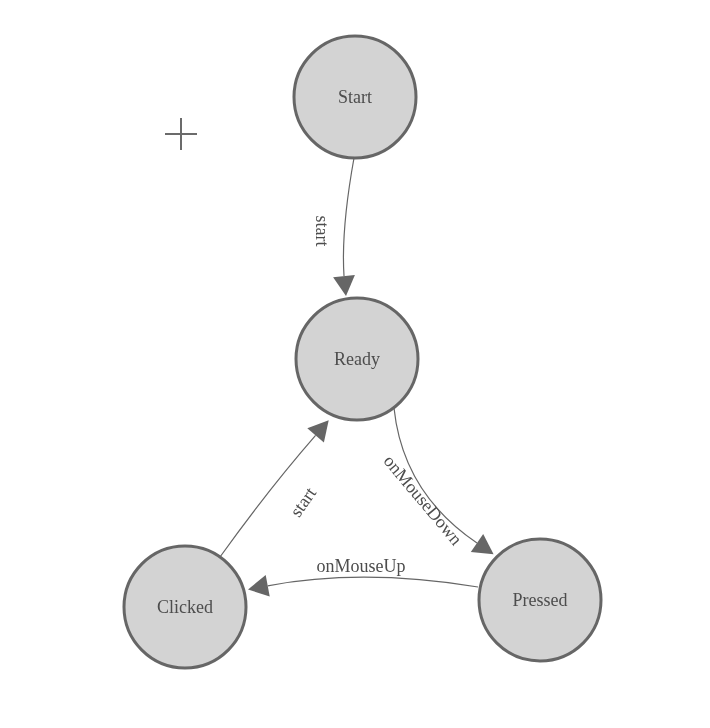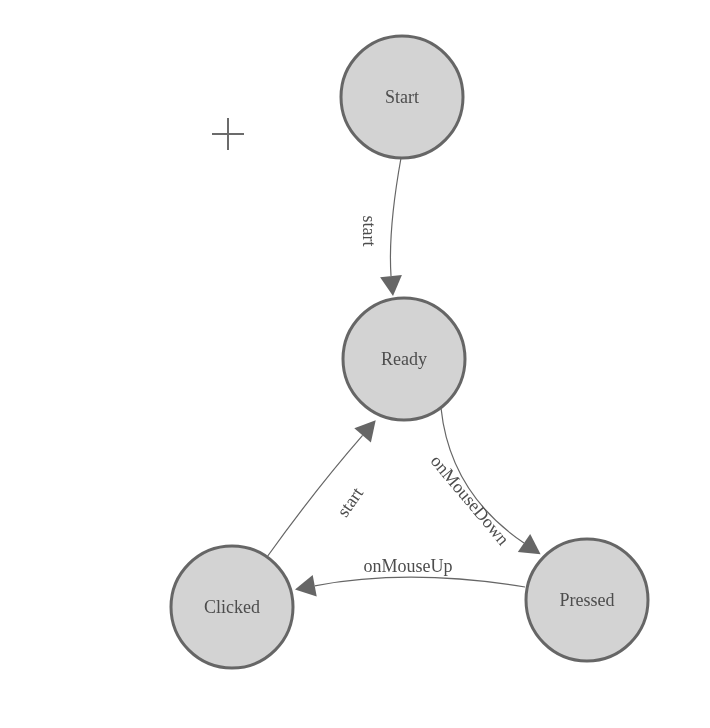--- a/index.html
+++ b/index.html
@@ -11,21 +11,20 @@
     width: 710px;
     height: 728px;
     overflow: hidden;
     font-family: "Liberation Serif", serif;
   }
   #stage {
     position: relative;
     width: 569px;
     height: 728px;
     background: #ffffff;
-    padding-left: 47px;
   }
   svg text {
     font-family: "Liberation Serif", serif;
     user-select: none;
   }
 </style>
 </head>
 <body>
 
 <div id="stage">

